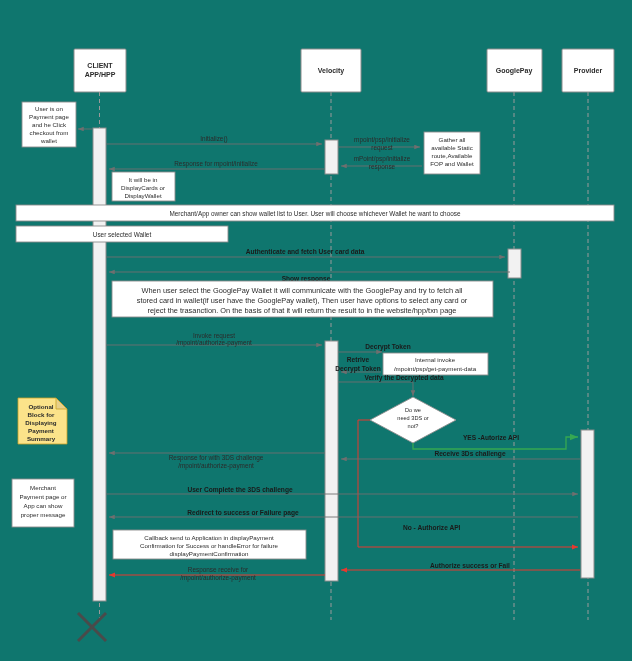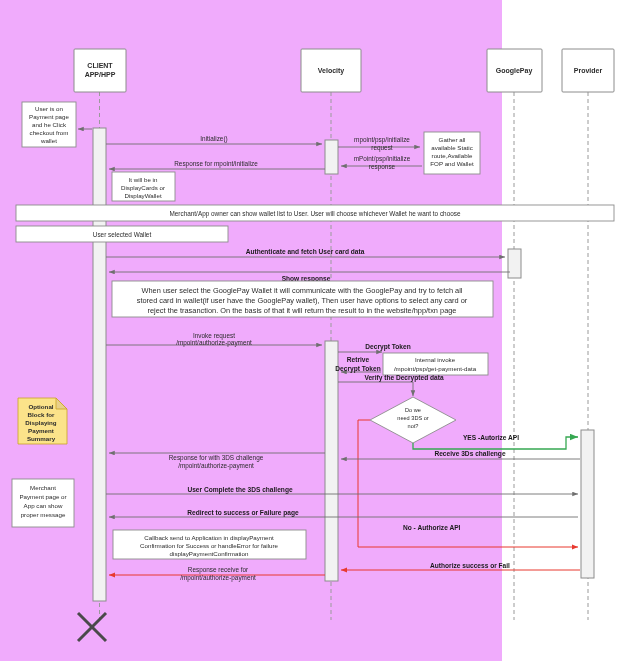--- a/index.html
+++ b/index.html
@@ -1,18 +1,18 @@
 <!DOCTYPE html>
 <html><head>
 <meta charset="utf-8">
 <style>
   html,body{margin:0;padding:0;background:#ffffff;}
   body{width:632px;height:661px;overflow:hidden;
        font-family:"Liberation Sans",sans-serif;color:#1a1a1a;}
-  #diagram{position:relative;width:502px;height:661px;background:#f0abfc;}
+  #diagram{position:relative;width:632px;height:661px;background:#0f766e;}
   svg{display:block;}
   .lf-title{font-size:7px;font-weight:bold;fill:#2b2b2b;text-anchor:middle;}
   .msg{font-size:6.4px;fill:#2b2b2b;text-anchor:middle;}
   .msg-b{font-size:6.6px;font-weight:bold;fill:#1a1a1a;text-anchor:middle;}
   .note{font-size:6.2px;fill:#2b2b2b;text-anchor:middle;}
   .note-lg{font-size:7.4px;fill:#2b2b2b;text-anchor:middle;}
   .frag{font-size:6.4px;fill:#2b2b2b;text-anchor:middle;}
   .dec{font-size:5.6px;fill:#2b2b2b;text-anchor:middle;}
   .sticky{font-size:6.2px;font-weight:bold;fill:#2b2b2b;text-anchor:middle;}
   .box{fill:#ffffff;stroke:#8c8c8c;stroke-width:1;}

